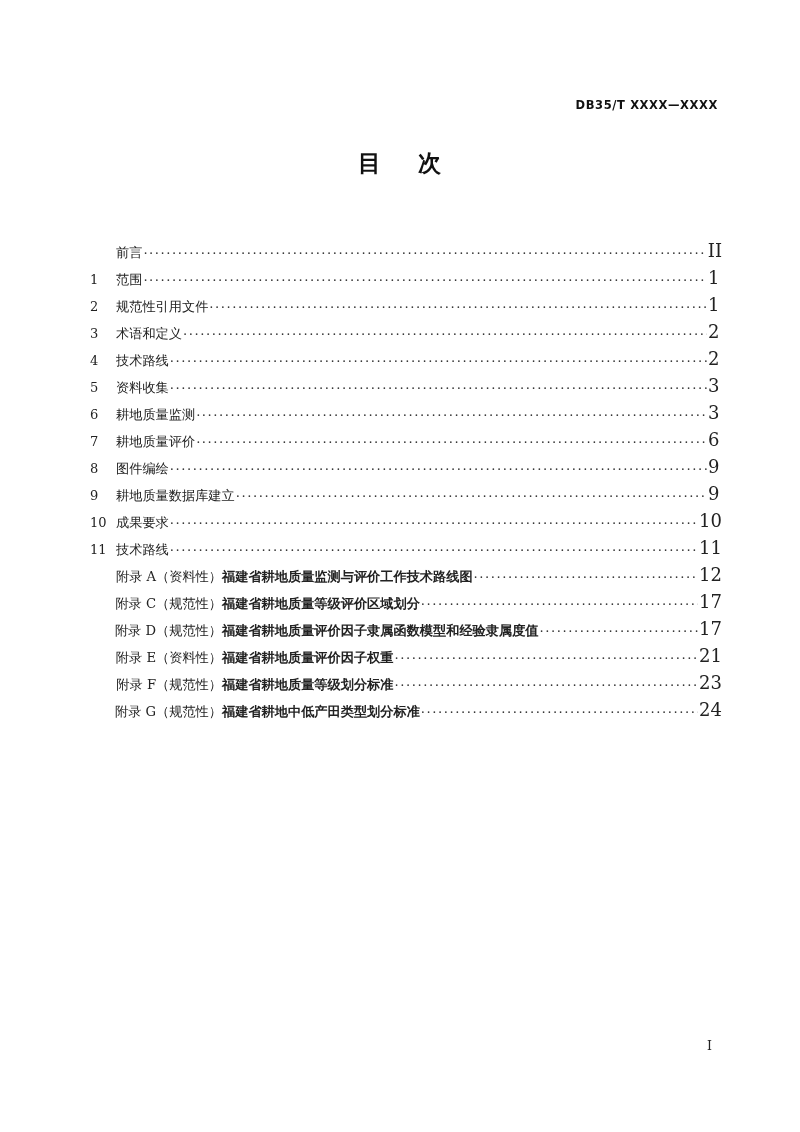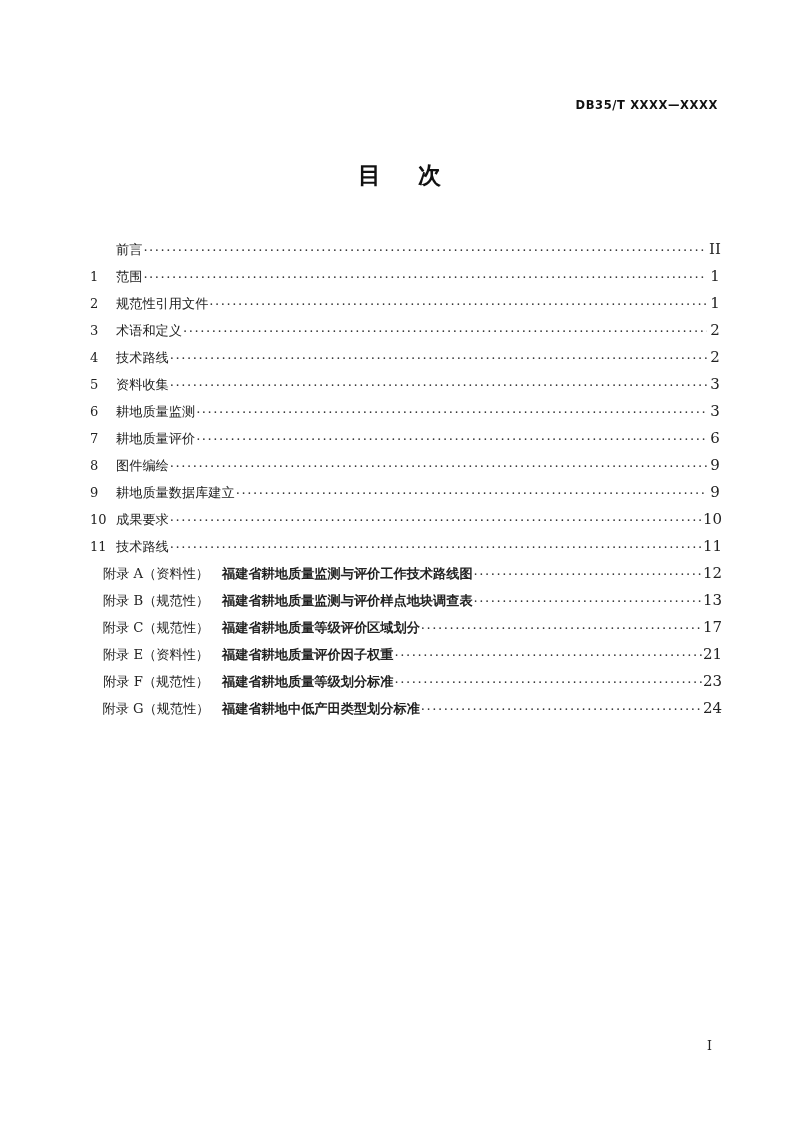--- a/index.html
+++ b/index.html
@@ -34,21 +34,21 @@
     font-family: "DejaVu Sans", "Liberation Sans", sans-serif;
     font-weight: bold;
     font-size: 11.5px;
     letter-spacing: 0.6px;
     color: #111111;
   }
 
   
   .doc-title {
     position: absolute;
-    top: 160px;
+    top: 148px;
     left: 0;
     width: 800px;
     text-align: center;
     font-size: 23px;
     font-weight: bold;
     letter-spacing: 1px;
     color: #111111;
     white-space: pre;
   }
 
@@ -79,21 +79,21 @@
   }
 
   .toc-row .label {
     flex: 0 0 auto;
     padding-right: 1px;
   }
 
   
   .toc-row.appendix .tag {
     flex: 0 0 132px;
-    text-align: center;
+    text-align: right;
   }
   .toc-row.appendix .label {
     flex: 0 0 auto;
     font-weight: bold;
   }
 
   .leader {
     flex: 1 1 auto;
     overflow: hidden;
     margin: 0 1px 0 0;
@@ -106,23 +106,23 @@
     left: 0;
     bottom: 0;
     white-space: nowrap;
     letter-spacing: 1.55px;
     font-size: 13.2px;
     color: #333333;
   }
 
   .pageno {
     flex: 0 0 auto;
-    text-align: center;
+    text-align: left;
     min-width: 14px;
-    font-size: 15px;
+    font-size: 18px;
     color: #222222;
   }
 
   
   .folio {
     position: absolute;
     top: 1038px;
     left: 0;
     width: 712px;
     text-align: right;
@@ -215,32 +215,32 @@
         </div>
       </div>
     <div id="toc-appendices">
         <div class="toc-row appendix">
           <span class="tag">附录 A（资料性）</span>
           <span class="label">福建省耕地质量监测与评价工作技术路线图</span>
           <span class="leader"></span>
           <span class="pageno">12</span>
         </div>
         <div class="toc-row appendix">
-          <span class="tag">附录 B（规范性）</span>
-          <span class="label">福建省耕地质量监测与评价样点地块调查表</span>
-          <span class="leader"></span>
-          <span class="pageno">13</span>
-        </div>
-        <div class="toc-row appendix">
           <span class="tag">附录 C（规范性）</span>
           <span class="label">福建省耕地质量等级评价区域划分</span>
           <span class="leader"></span>
           <span class="pageno">17</span>
         </div>
         <div class="toc-row appendix">
+          <span class="tag">附录 D（规范性）</span>
+          <span class="label">福建省耕地质量评价因子隶属函数模型和经验隶属度值</span>
+          <span class="leader"></span>
+          <span class="pageno">17</span>
+        </div>
+        <div class="toc-row appendix">
           <span class="tag">附录 E（资料性）</span>
           <span class="label">福建省耕地质量评价因子权重</span>
           <span class="leader"></span>
           <span class="pageno">21</span>
         </div>
         <div class="toc-row appendix">
           <span class="tag">附录 F（规范性）</span>
           <span class="label">福建省耕地质量等级划分标准</span>
           <span class="leader"></span>
           <span class="pageno">23</span>

